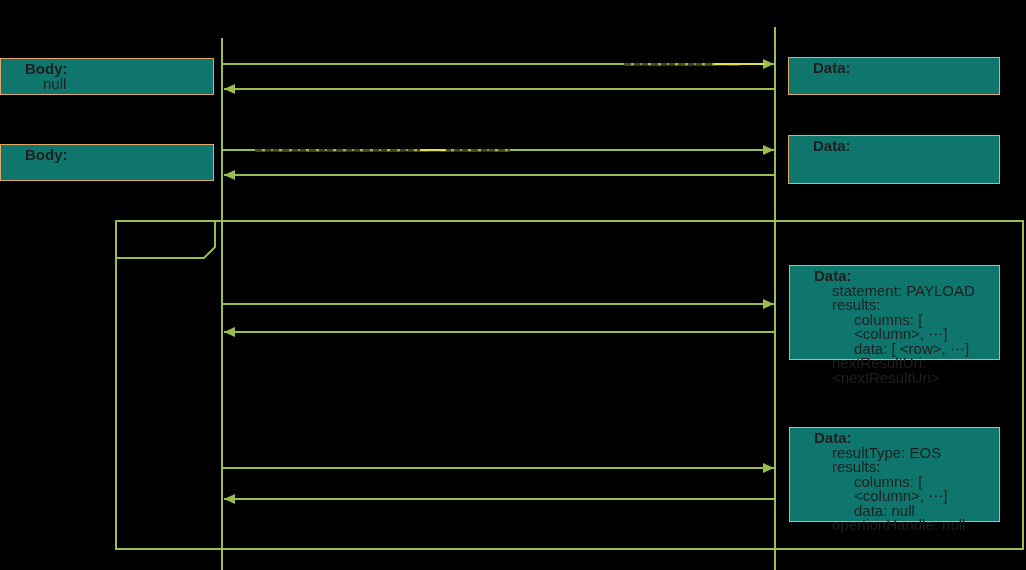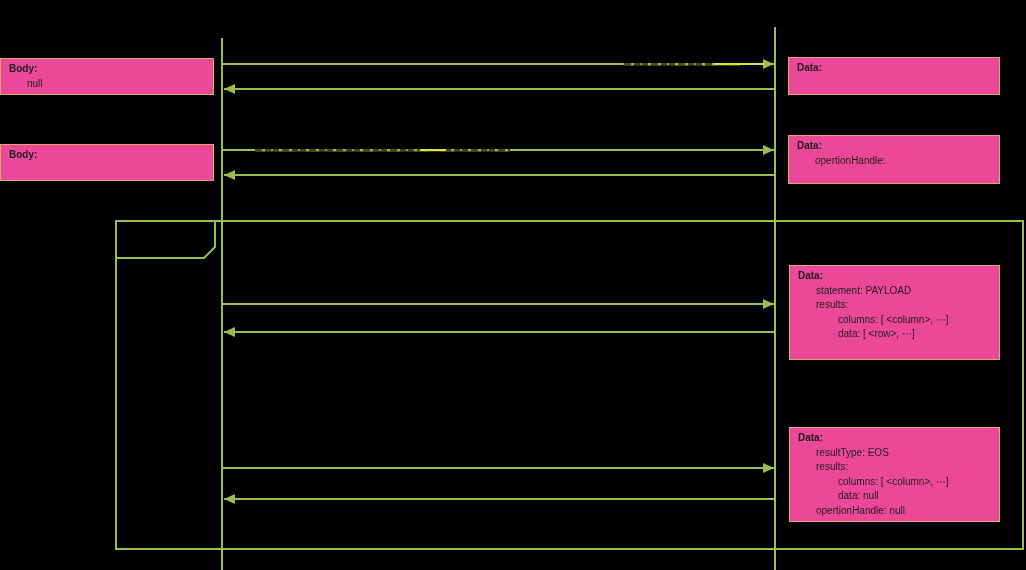--- a/index.html
+++ b/index.html
@@ -40,22 +40,22 @@
       rgba(40,60,30,.9) 10px 16px, rgba(90,110,140,.45) 16px 18px,
       rgba(60,60,10,.9) 18px 24px, rgba(160,180,70,.5) 24px 27px);
   }
   .ghost.dash{height:2px;background:#E6E23B;}
   .g1a{top:63px;left:624px;width:116px;}
   .g1b{top:63px;left:714px;width:50px;}
   .g2a{top:149px;left:255px;width:255px;}
   .g2b{top:149px;left:420px;width:26px;}
   
   .note{
-    position:absolute;background:#ec4899;border:1px solid #E2A865;box-sizing:border-box;
-    color:#1F1F1F;font-size:10px;line-height:14.5px;padding:3px 8px;
+    position:absolute;background:#0f766e;border:1px solid #E2A865;box-sizing:border-box;
+    color:#1F1F1F;font-size:15px;line-height:14.5px;padding:3px 24px;
   }
   .note-title{font-weight:bold;}
   .ind1{padding-left:18px;}
   .ind2{padding-left:40px;}
   .n1{left:0;top:58px;width:214px;height:37px;}
   .n2{left:0;top:144px;width:214px;height:37px;}
   .n3{left:788px;top:57px;width:212px;height:38px;}
   .n4{left:788px;top:135px;width:212px;height:49px;}
   .n5{left:789px;top:265px;width:211px;height:95px;}
   .n6{left:789px;top:427px;width:211px;height:95px;}
@@ -111,29 +111,29 @@
   <div class="note n2">
     <div class="note-title">Body:</div>
   </div>
 
   <div class="note n3">
     <div class="note-title">Data:</div>
   </div>
 
   <div class="note n4">
     <div class="note-title">Data:</div>
-    <div class="ind1">opertionHandle:</div>
   </div>
 
   <div class="note n5">
     <div class="note-title">Data:</div>
     <div class="ind1">statement: PAYLOAD</div>
     <div class="ind1">results:</div>
     <div class="ind2">columns: [ &lt;column&gt;, ⋯]</div>
     <div class="ind2">data: [ &lt;row&gt;, ⋯]</div>
+    <div class="ind1">nextResultUri: &lt;nextResultUri&gt;</div>
   </div>
 
   <div class="note n6">
     <div class="note-title">Data:</div>
     <div class="ind1">resultType: EOS</div>
     <div class="ind1">results:</div>
     <div class="ind2">columns: [ &lt;column&gt;, ⋯]</div>
     <div class="ind2">data: null</div>
     <div class="ind1">opertionHandle: null</div>
   </div>

